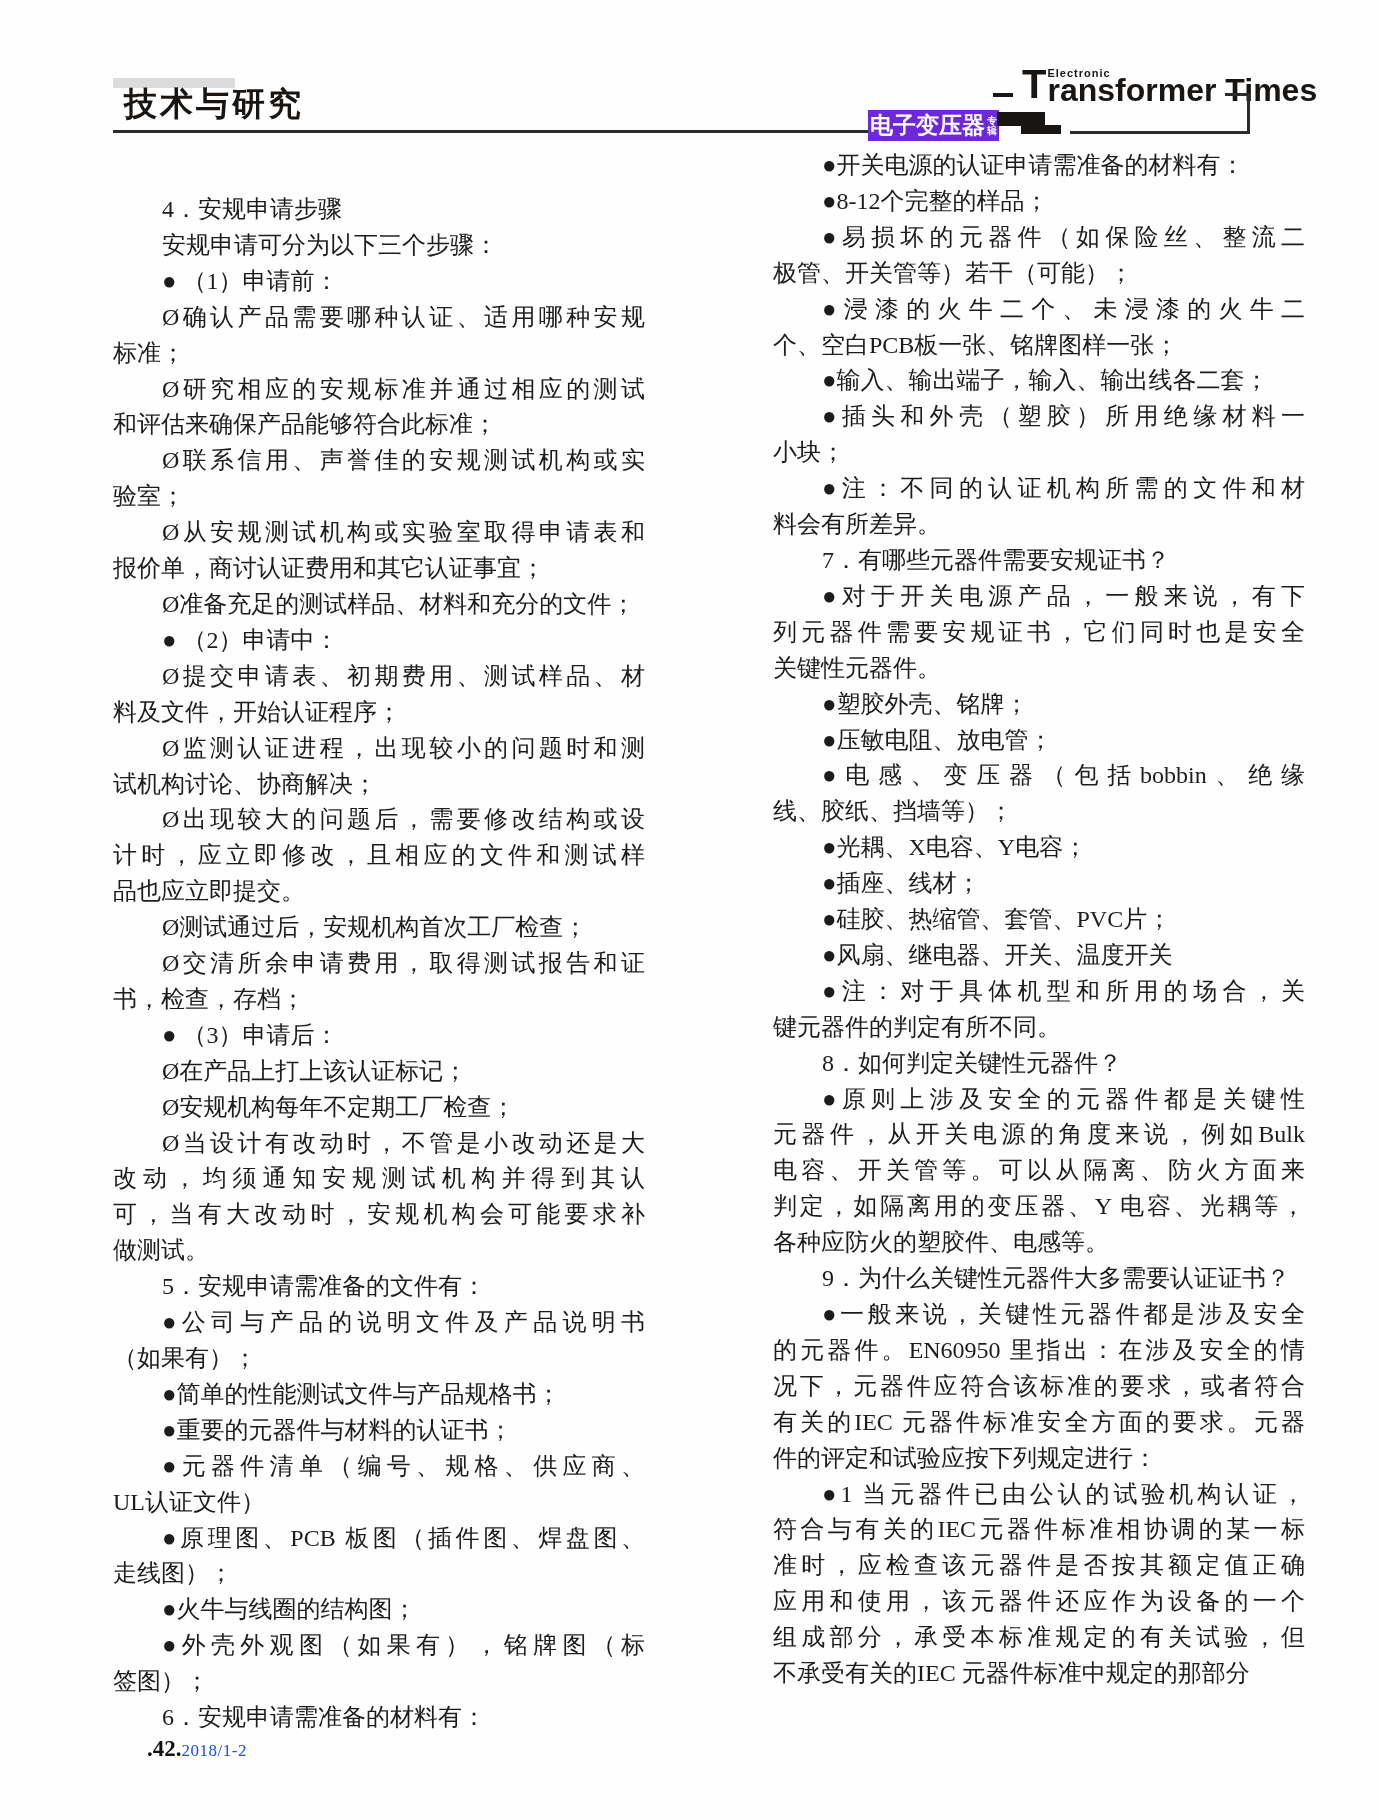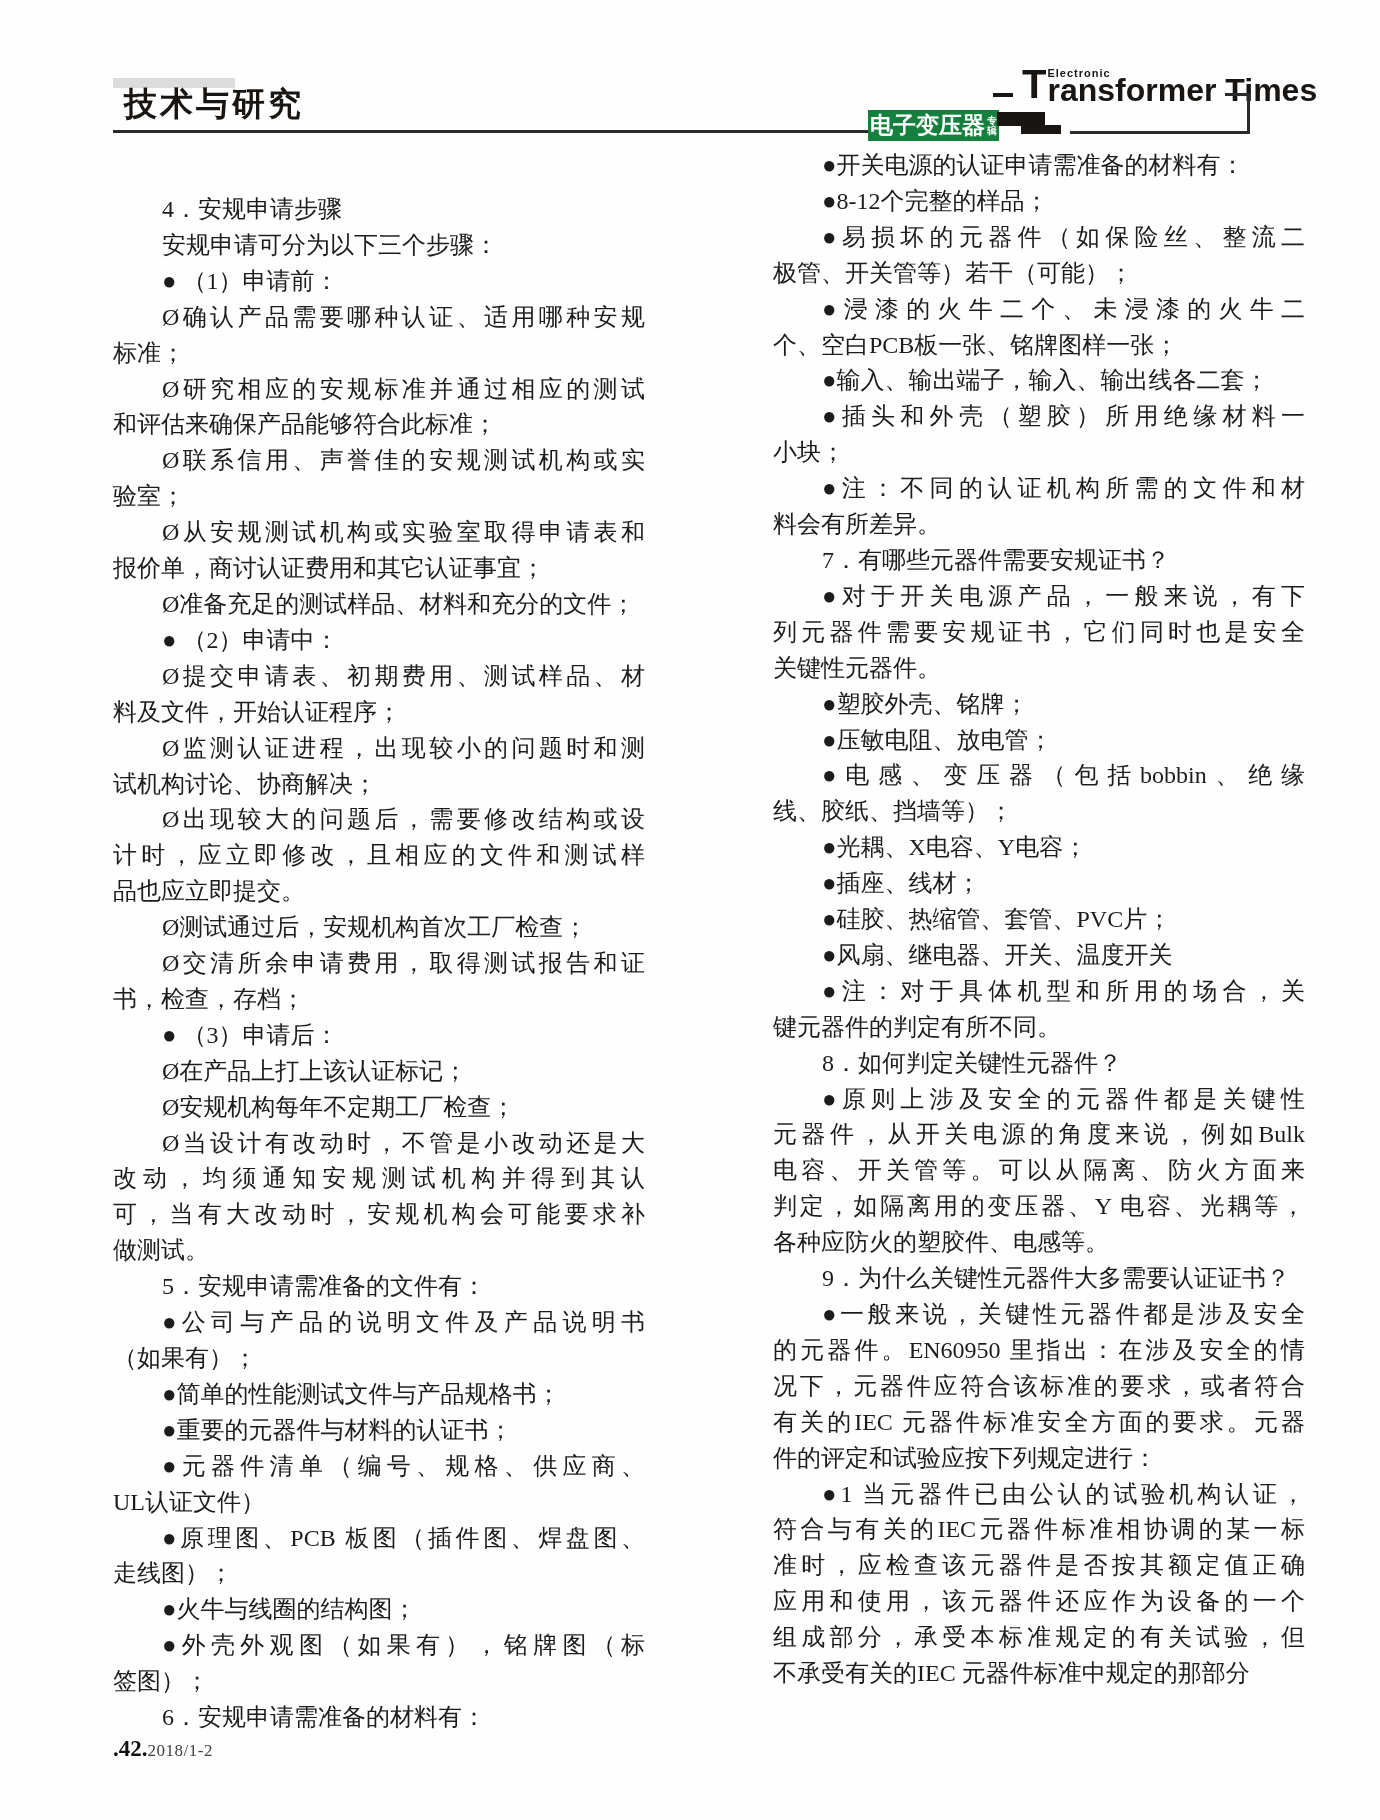--- a/index.html
+++ b/index.html
@@ -26,41 +26,41 @@
   .dash-right{position:absolute;left:1225px;top:93px;width:24px;height:3px;background:#2b2b2b;}
   .dash-left{position:absolute;left:993px;top:93px;width:20px;height:4px;background:#181512;}
 
   .logo-en{position:absolute;left:1022px;top:68px;display:flex;align-items:flex-start;
     font-family:"Liberation Sans","DejaVu Sans",sans-serif;color:#181512;}
   .logo-en .big-t{font-size:40px;font-weight:900;line-height:32px;}
   .logo-en .stack{display:flex;flex-direction:column;margin-left:1px;}
   .logo-en .small-e{font-size:11px;font-weight:800;line-height:11px;letter-spacing:1px;}
   .logo-en .rest{font-size:32px;font-weight:800;line-height:22px;letter-spacing:0px;}
 
-  .logo-cn{position:absolute;left:868px;top:110px;width:131px;height:31px;background:#15803d;
+  .logo-cn{position:absolute;left:868px;top:110px;width:131px;height:31px;background:#6d28d9;
     display:flex;align-items:center;justify-content:center;
     font-family:"Liberation Sans","DejaVu Sans",sans-serif;}
   .logo-cn .main{color:#ffffff;font-weight:900;font-size:23px;letter-spacing:0px;line-height:1;}
   .logo-cn .tag{display:flex;flex-direction:column;color:#ffffff;font-weight:700;
     font-size:10px;line-height:10px;margin-left:2px;}
   .step1{position:absolute;left:997px;top:112px;width:48px;height:14px;background:#181512;}
   .step2{position:absolute;left:1021px;top:125px;width:40px;height:9px;background:#181512;}
 
   
   .col{position:absolute;top:148px;width:532px;font-size:24px;line-height:35.9px;color:#1c1c1c;}
   .col-left{left:113px;margin-top:44px;}
   .col-right{left:773px;}
   .tline{white-space:nowrap;}
   .tline.ind{padding-left:49px;}
   .tline.just{white-space:normal;text-align:justify;text-align-last:justify;}
 
   
   .footer{position:absolute;left:113px;top:1736px;}
-  .pageno{font-size:23px;font-weight:700;color:#111;}
-  .issue{font-size:17px;color:#404040;letter-spacing:0.5px;}
+  .pageno{font-size:23px;font-weight:700;color:#111;margin-left:34px;}
+  .issue{font-size:17px;color:#1d4ed8;letter-spacing:0.5px;}
 </style>
 </head>
 <body>
 
 <div class="page">
 
   <div class="accent-bar"></div>
   <h1 class="section-title">技术与研究</h1>
   <div class="rule-main"></div>
 

